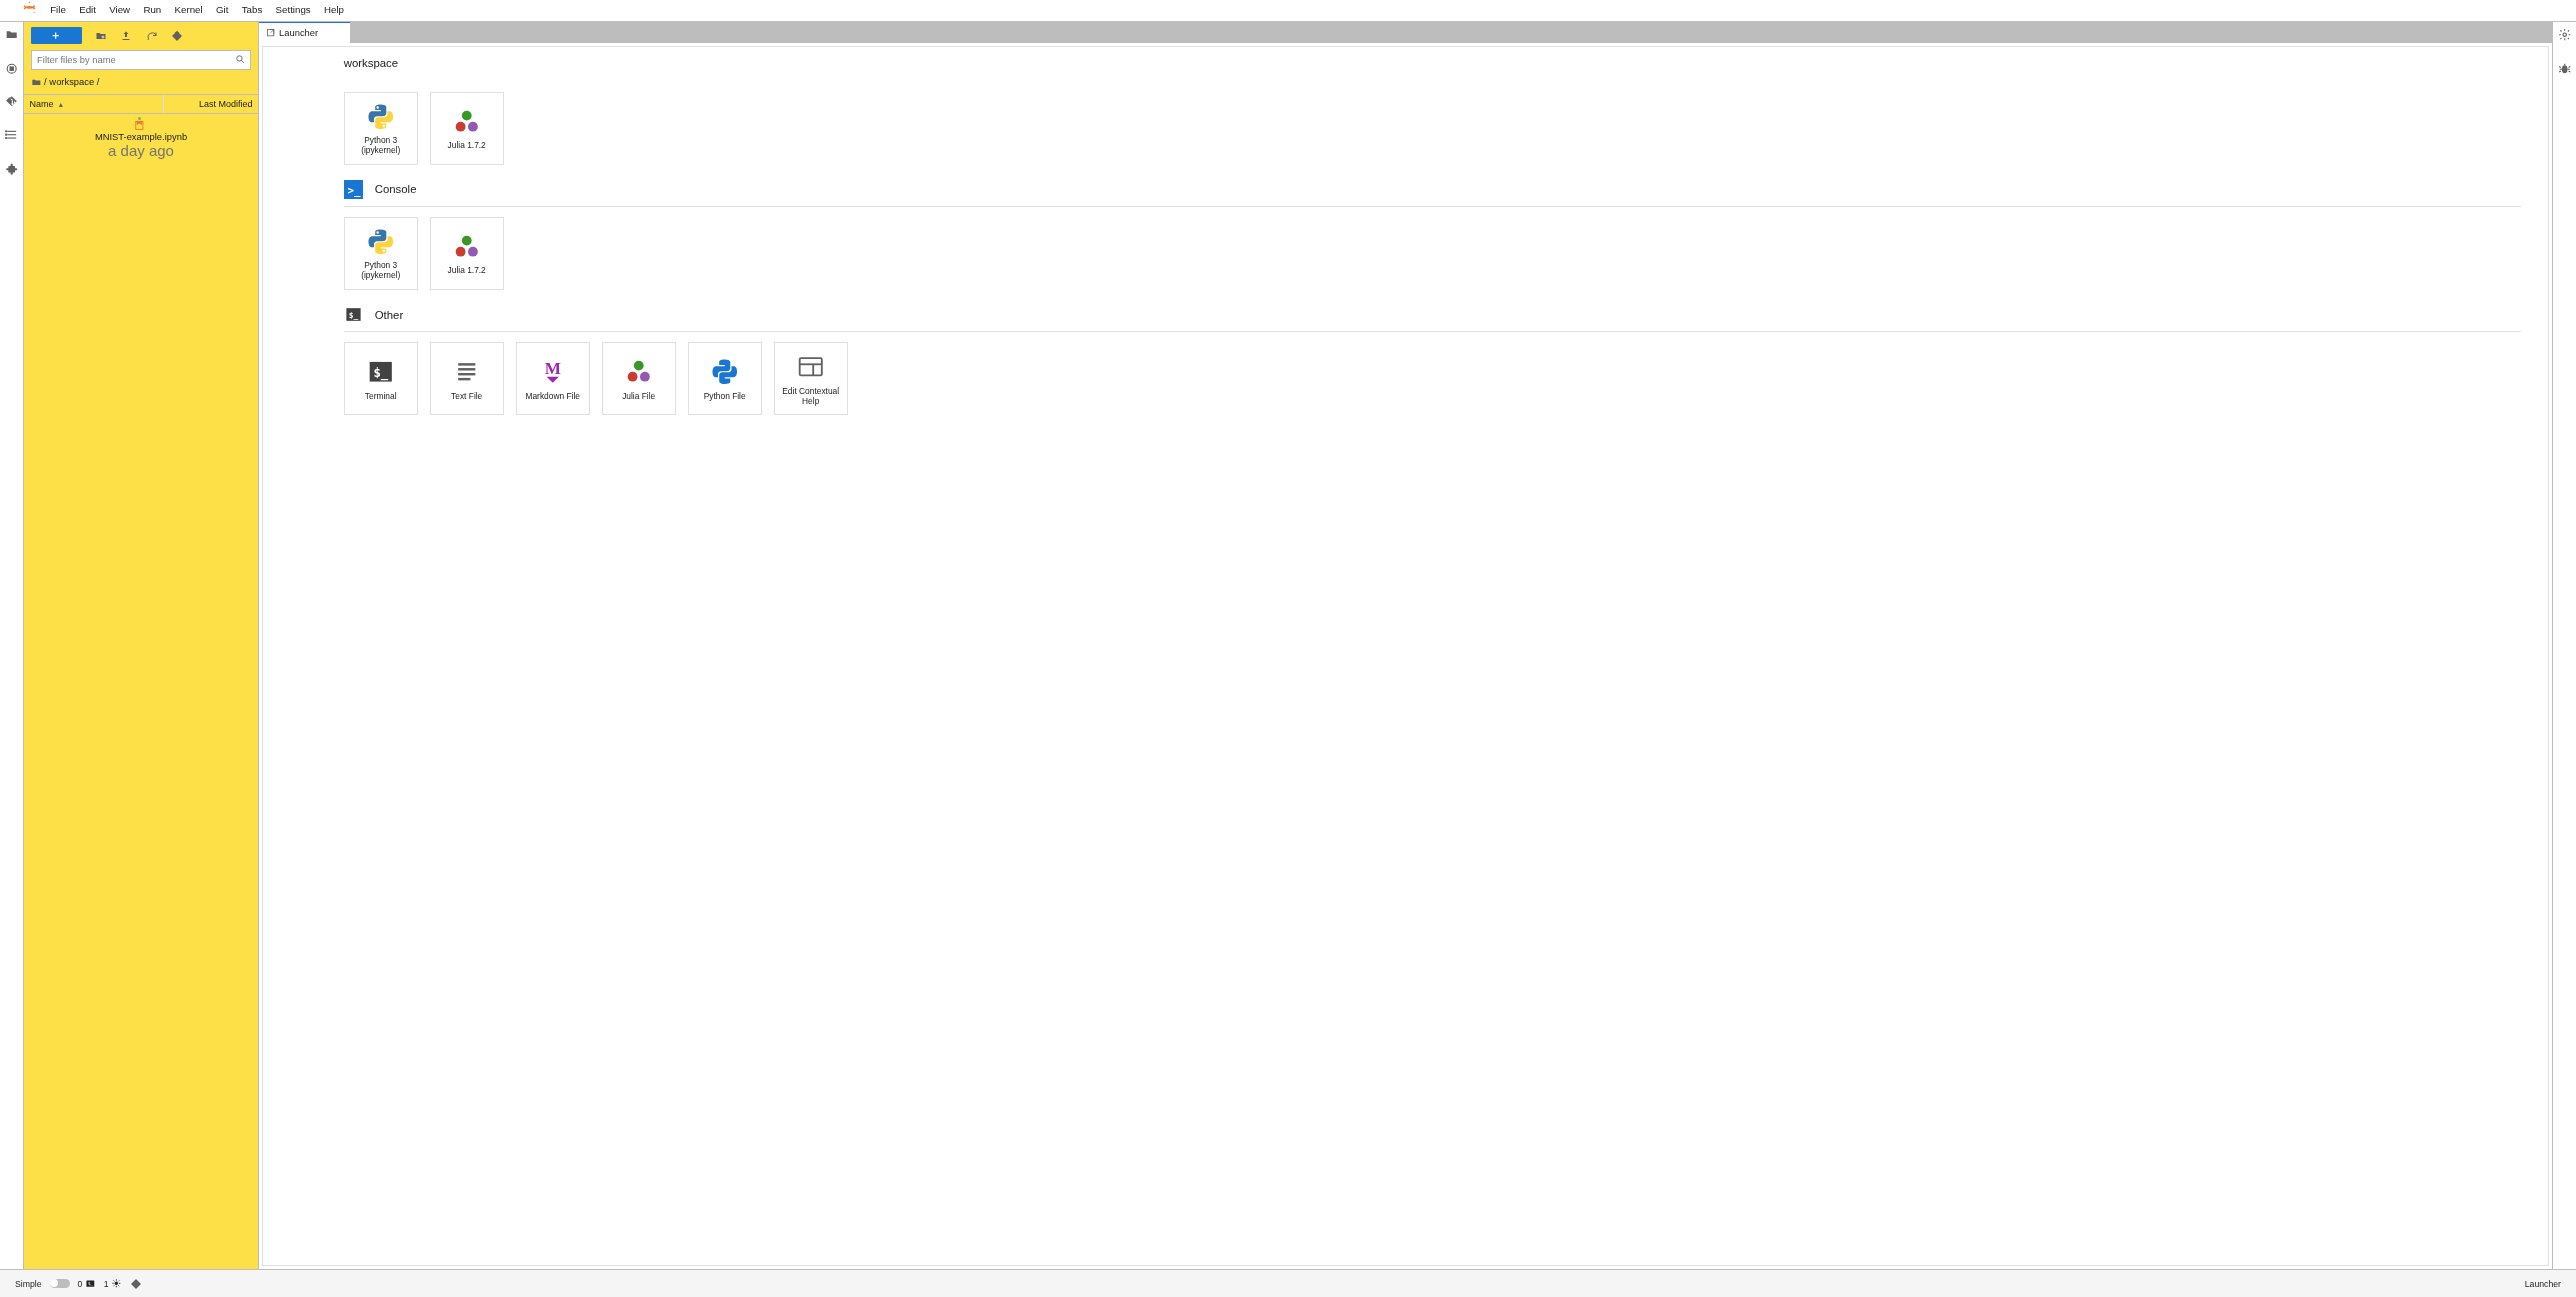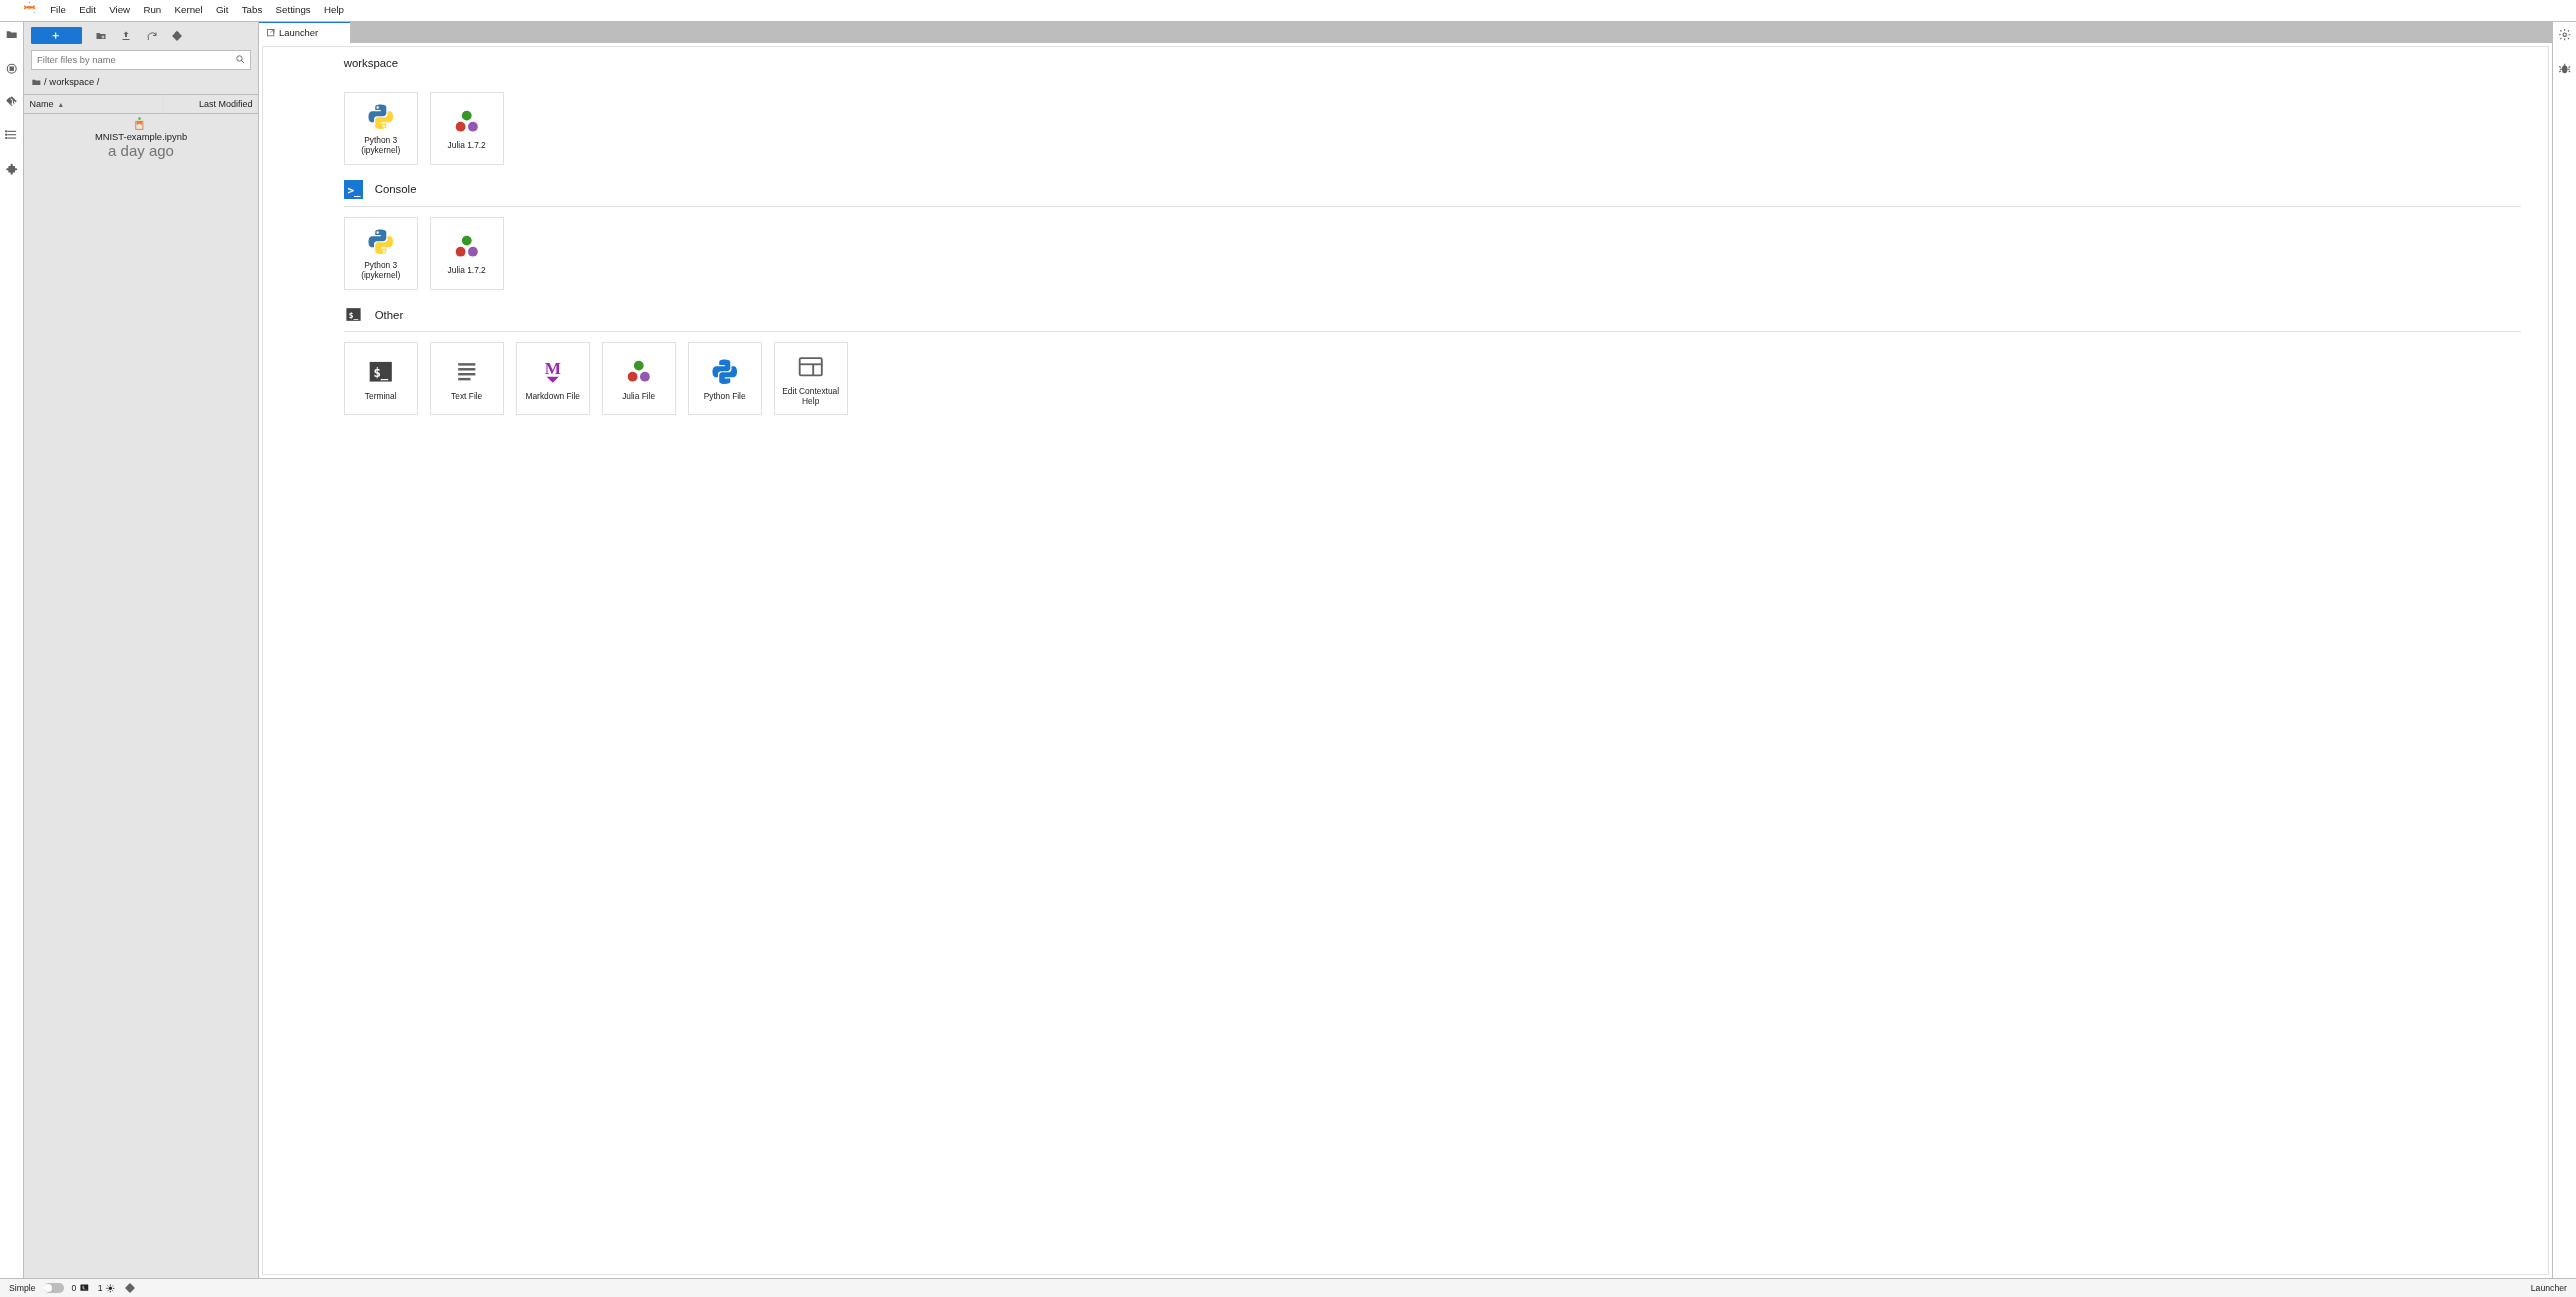--- a/index.html
+++ b/index.html
@@ -11,21 +11,21 @@
 .menubar .logo { width: 14.8px; height: 14.8px; margin: 0 6.7px 0 4px; }
 .menubar .menu-item { padding: 4px 6.7px; cursor: pointer; font-size: 9.7px; }
 
 
 .shell { flex: 1; display: flex; min-height: 0; }
 .leftbar, .rightbar { width: 24px; background: #fff; border-right: 0.7px solid #bdbdbd; display: flex; flex-direction: column; align-items: center; padding-top: 6.7px; gap: 20px; }
 .rightbar { border-right: none; border-left: 0.7px solid #bdbdbd; }
 .leftbar .tab-icon, .rightbar .tab-icon { width: 13.4px; height: 13.4px; color: #616161; cursor: pointer; }
 
 
-.filepanel { width: 235px; border-right: 0.7px solid #bdbdbd; display: flex; flex-direction: column; background:#e5e5e5; }
+.filepanel { width: 235px; border-right: 0.7px solid #bdbdbd; display: flex; flex-direction: column; background:#fde047; }
 .fb-toolbar { display: flex; align-items: center; gap: 13.4px; padding: 5.4px 6.7px; }
 .fb-newbtn { background: #1976d2; color: #fff; border: none; width: 51px; height: 17.5px; display:flex;align-items:center;justify-content:center;cursor:pointer;border-radius:1.3px; }
 .fb-tool { width: 12px; height: 12px; color: #616161; cursor: pointer; }
 .fb-filter { margin: 0 6.7px 4px; position: relative; }
 .fb-filter input { width: 100%; height: 20px; padding: 2.7px 20px 2.7px 5.4px; border: 0.7px solid #bdbdbd; font-size: 9.4px; }
 .fb-filter .mag { position: absolute; right: 5.4px; top: 4px; width: 10.7px; height: 10.7px; color: #616161; }
 .fb-crumbs { padding: 2.7px 6.7px 6.7px; font-size: 9.4px; display:flex; align-items:center; gap:2.7px; color:#212121;}
 .fb-crumbs .folder-ic { width:10.7px;height:10.7px;color:#616161;}
 .fb-head { display: flex; border-top: 0.7px solid #bdbdbd; border-bottom: 0.7px solid #bdbdbd; font-size: 9px; }
 .fb-head .col { padding: 4px 5.4px; }
@@ -49,21 +49,21 @@
 .l-section { margin-bottom: 14.8px; }
 .l-sec-head { display:flex; align-items:center; gap:12px; padding-bottom: 6.7px; border-bottom: 0.7px solid #e0e0e0; margin-right: 27px; }
 .l-sec-head .sec-ic { width:19px;height:19px; }
 .l-sec-head .sec-title { font-size: 11.4px; }
 .l-cards { display:flex; gap:12px; padding-top: 10.7px; flex-wrap: wrap; }
 .l-card { width:74px; height:73px; border:0.7px solid #e0e0e0; display:flex; flex-direction:column; align-items:center; justify-content:center; gap:4px; text-align:center; cursor:pointer; padding: 4px 2.7px; }
 .l-card .card-ic { width:29.5px; height:29.5px; }
 .l-card .card-label { font-size: 8.4px; line-height:1.2; }
 
 
-.statusbar { height:19px; border-top:0.7px solid #bdbdbd; background:#f5f5f5; display:flex; align-items:center; padding: 0 9px; font-size:8.7px; gap:8px; }
+.statusbar { height:28px; border-top:0.7px solid #bdbdbd; background:#f5f5f5; display:flex; align-items:center; padding: 0 15px; font-size:8.7px; gap:8px; }
 .statusbar .sep { flex:1; }
 .toggle { width:20px; height:9.4px; background:#bdbdbd; border-radius:4.7px; position:relative; }
 .toggle::after { content:''; width:8px;height:8px;background:#fff; border-radius:50%; position:absolute; left:0.7px; top:0.7px; }
 
 svg { display:block; }
 </style>
 </head>
 <body>
 
 <div class="menubar">

